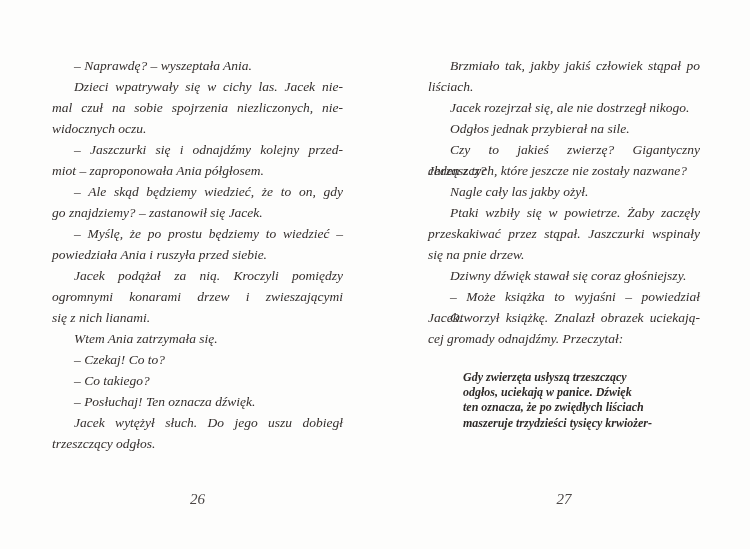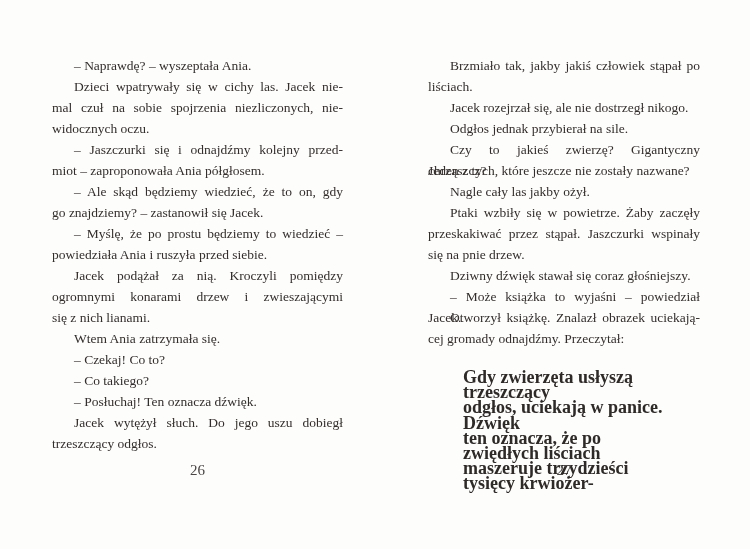--- a/index.html
+++ b/index.html
@@ -7,20 +7,21 @@
     width: 750px; height: 549px;
     background: #ffffff;
     font-family: "Liberation Serif", "DejaVu Serif", serif;
   }
   .spread {
     position: relative;
     width: 750px; height: 549px;
     background: #fdfdfc;
     color: #332e2c;
     overflow: hidden;
+    font-style: italic;
   }
   .text-block {
     position: absolute;
     top: 55px;
     font-size: 13.5px;
     line-height: 21px;
   }
   .page-left-block  { left: 52px;  width: 291px; }
   .page-right-block { left: 428px; width: 272px; }
   .line {
@@ -28,28 +29,28 @@
     text-align: justify;
     text-align-last: justify;
   }
   .line.last { text-align-last: left; }
   .line.in   { text-indent: 22px; }
   .quote {
     position: absolute;
     left: 463px; top: 370px; width: 205px;
     margin: 0;
     font-weight: bold;
-    font-size: 18px;
+    font-size: 12px;
     line-height: 15.2px;
     color: #2e2a28;
   }
   .qline { text-align: left; }
   .folio {
     position: absolute;
-    top: 462px;
+    top: 491px;
     font-size: 15px;
     color: #4a4645;
     text-align: center;
   }
   .folio-left  { left: 52px;  width: 291px; }
   .folio-right { left: 428px; width: 272px; }
 </style>
 </head>
 <body>
 

